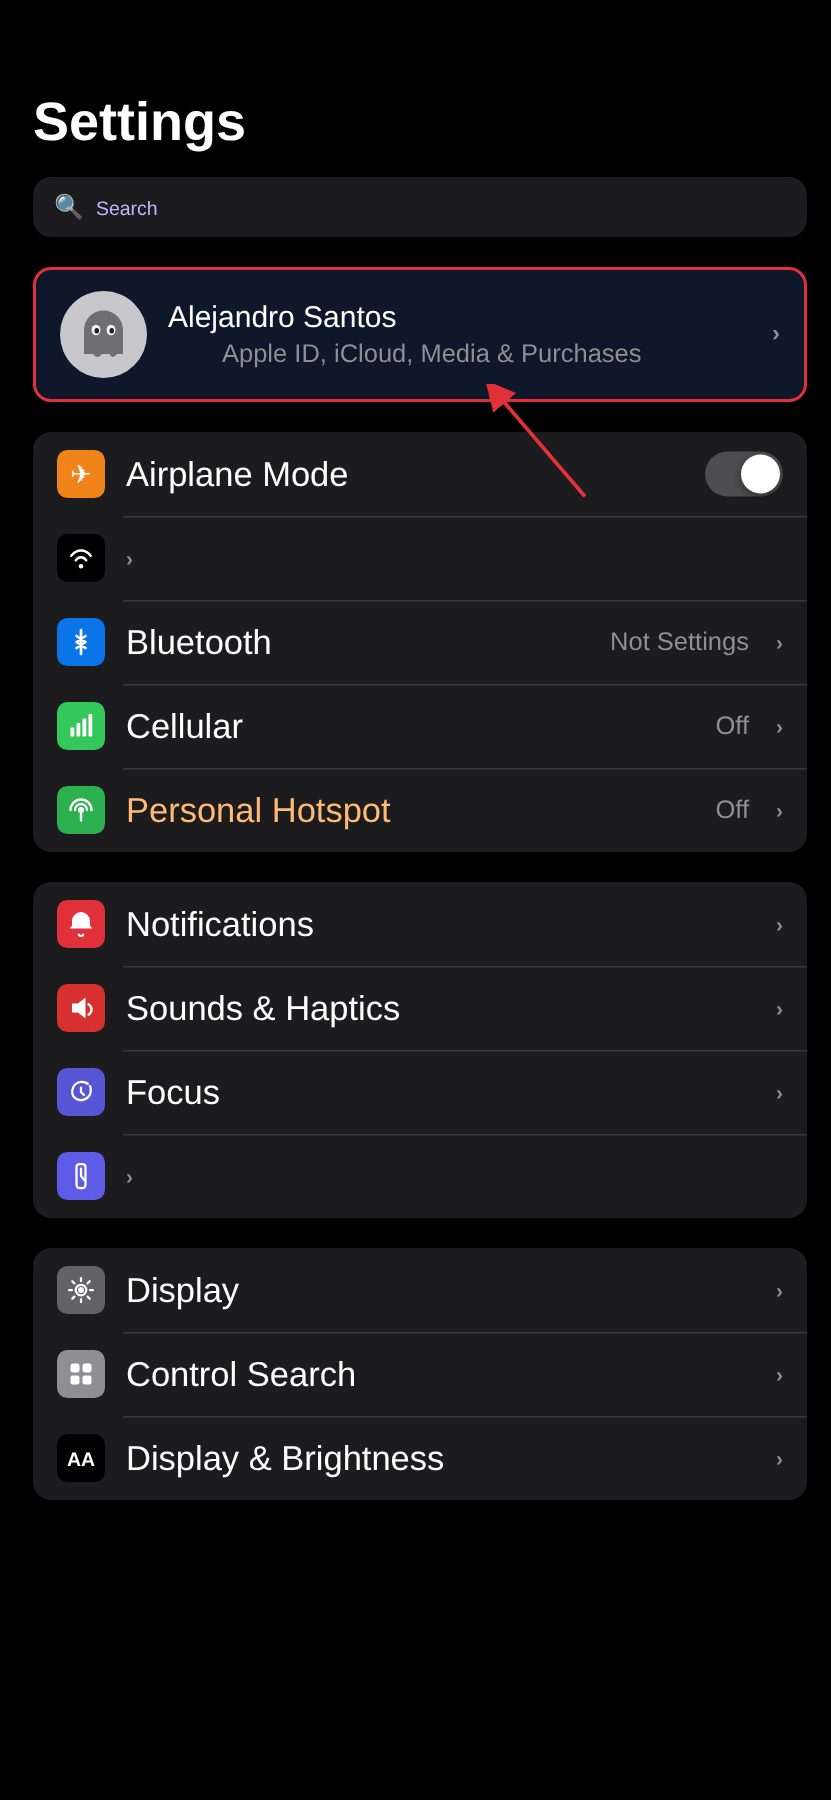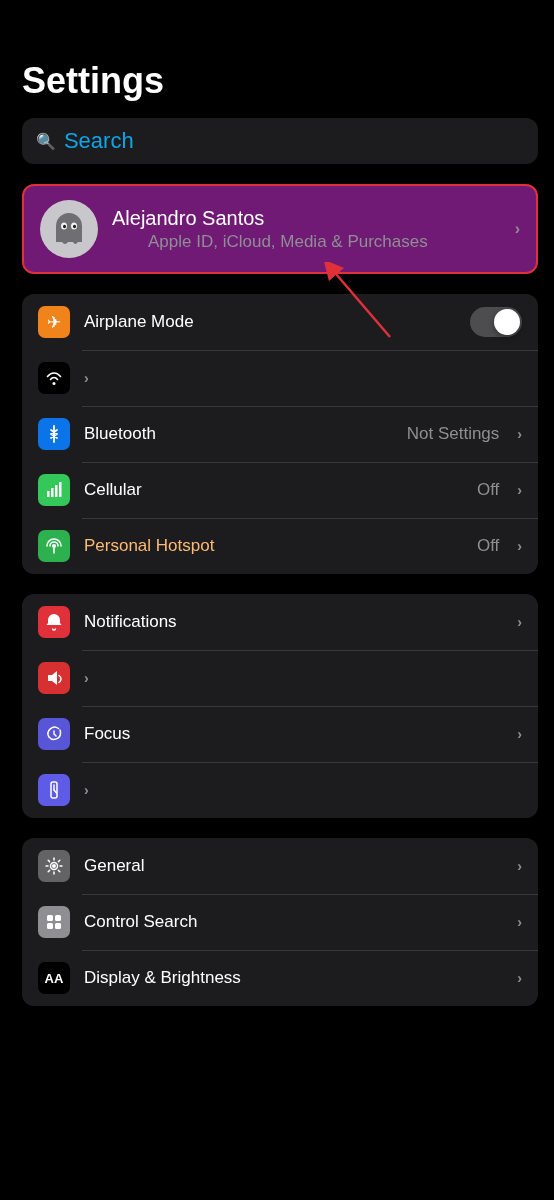--- a/index.html
+++ b/index.html
@@ -33,33 +33,33 @@
       margin-bottom: 20px;
       gap: 8px;
     }
 
     .search-icon-glyph {
       color: #8e8e93;
       font-size: 16px;
     }
 
     .search-placeholder {
-      color: #0ea5e9;
-      font-size: 22px;
+      color: #c4b5fd;
+      font-size: 13px;
     }
 
     .section {
       background: #1c1c1e;
       border-radius: 12px;
       margin-bottom: 20px;
       overflow: hidden;
     }
 
     .profile-section {
-      background: #701a75;
+      background: #0f172a;
       border-radius: 12px;
       margin-bottom: 20px;
       overflow: visible;
       border: 2px solid #e0303a;
       position: relative;
     }
 
     .red-arrow {
       position: absolute;
       bottom: -70px;
@@ -154,21 +154,21 @@
     .icon-green-dark { background: #2db14e; }
     .icon-red { background: #e0303a; }
     .icon-red-medium { background: #d63030; }
     .icon-purple { background: #5856d6; }
     .icon-purple-indigo { background: #5e5ce6; }
     .icon-gray { background: #636366; }
     .icon-gray-light { background: #8e8e93; }
 
     .row-label {
       flex: 1;
-      font-size: 17px;
+      font-size: 23px;
       color: #fff;
     }
 
     .row-label.dimmed {
       color: #fdba74;
     }
 
     .row-value {
       font-size: 17px;
       color: #8e8e93;
@@ -324,20 +324,21 @@
       <span class="chevron-right">›</span>
     </div>
 
     <div class="settings-row">
       <div class="icon-wrap icon-red-medium">
         <svg width="20" height="20" viewBox="0 0 20 20" fill="none">
           <polygon points="4,7 4,13 8,13 13,17 13,3 8,7" fill="white"></polygon>
           <path d="M15 7.5c1.2 0.8 2 2.1 2 3.5s-0.8 2.7-2 3.5" stroke="white" stroke-width="1.5" stroke-linecap="round" fill="none"></path>
         </svg>
       </div>
+      <span class="row-label">Sounds &amp; Haptics</span>
       <span class="chevron-right">›</span>
     </div>
 
     <div class="settings-row">
       <div class="icon-wrap icon-purple">
         <svg width="20" height="20" viewBox="0 0 20 20" fill="none">
           <path d="M14.5 4.5A6.5 6.5 0 005 13a6.5 6.5 0 0011.5-4.5 6.4 6.4 0 00-.5-2.5" stroke="white" stroke-width="1.5" stroke-linecap="round" fill="none"></path>
           <path d="M10 7v3l2 2" stroke="white" stroke-width="1.5" stroke-linecap="round" fill="none"></path>
         </svg>
       </div>
@@ -361,21 +362,21 @@
   <div class="section">
 
     <div class="settings-row">
       <div class="icon-wrap icon-gray">
         <svg width="20" height="20" viewBox="0 0 20 20" fill="none">
           <circle cx="10" cy="10" r="2" fill="white"></circle>
           <path d="M10 2v2M10 16v2M2 10h2M16 10h2M4.2 4.2l1.4 1.4M14.4 14.4l1.4 1.4M4.2 15.8l1.4-1.4M14.4 5.6l1.4-1.4" stroke="white" stroke-width="1.5" stroke-linecap="round"></path>
           <circle cx="10" cy="10" r="3.5" stroke="white" stroke-width="1.5" fill="none"></circle>
         </svg>
       </div>
-      <span class="row-label">General</span>
+      <span class="row-label">Display</span>
       <span class="chevron-right">›</span>
     </div>
 
     <div class="settings-row">
       <div class="icon-wrap icon-gray-light">
         <svg width="20" height="20" viewBox="0 0 20 20" fill="none">
           <rect x="3" y="3" width="6" height="6" rx="1.5" fill="white"></rect>
           <rect x="11" y="3" width="6" height="6" rx="1.5" fill="white"></rect>
           <rect x="3" y="11" width="6" height="6" rx="1.5" fill="white"></rect>
           <rect x="11" y="11" width="6" height="6" rx="1.5" fill="white"></rect>

